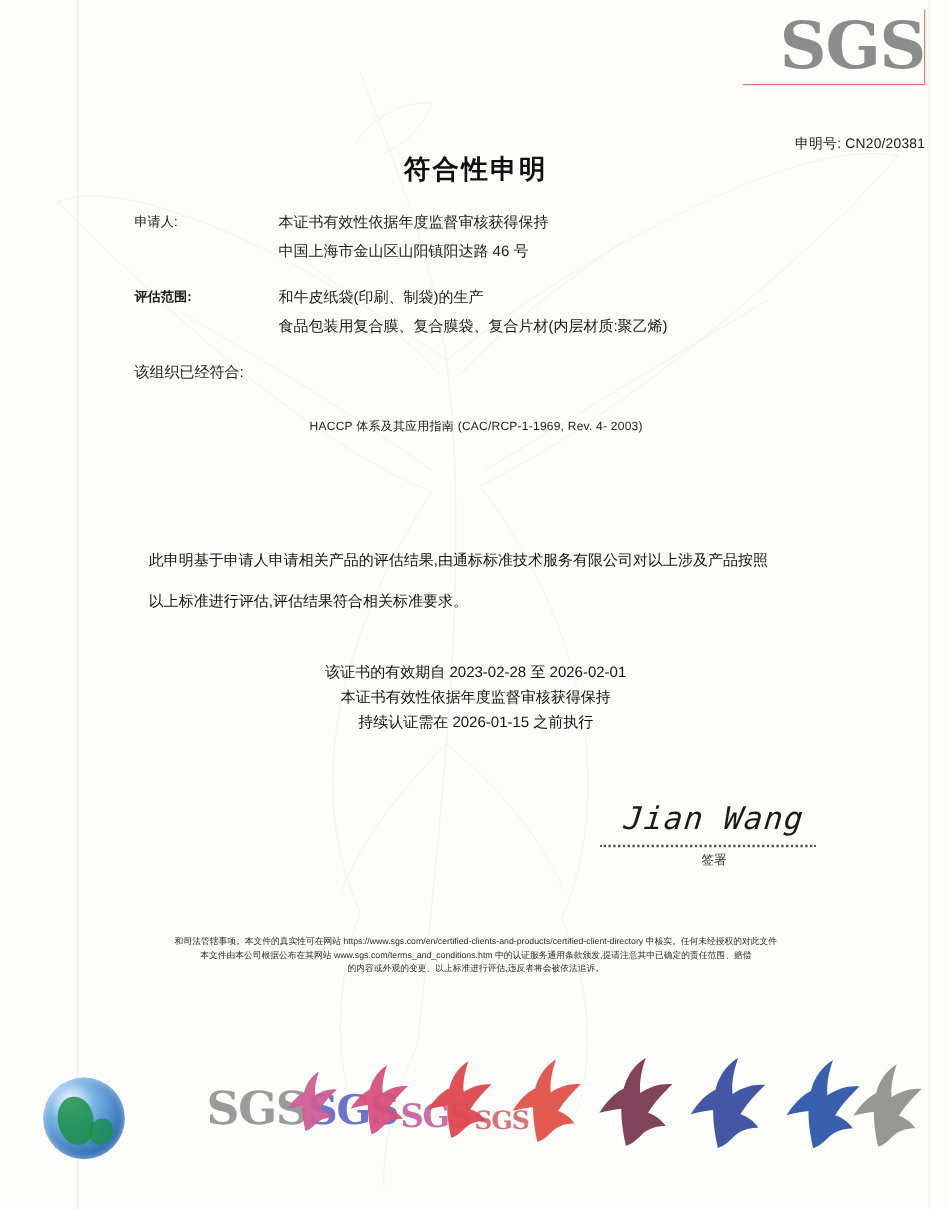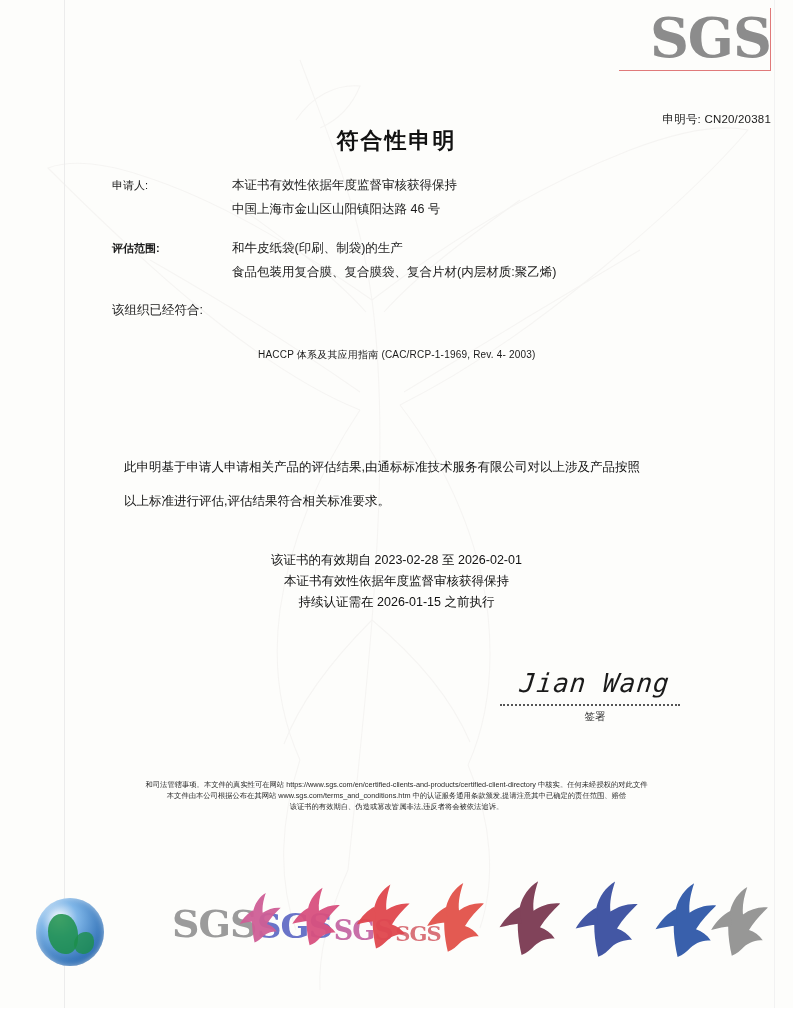--- a/index.html
+++ b/index.html
@@ -336,21 +336,21 @@
 
   <div class="signature">
     <div class="signature-script">Jian Wang</div>
     <div class="signature-rule"></div>
     <div class="signature-caption">签署</div>
   </div>
 
   <div class="fineprint">
     <div>和司法管辖事项。本文件的真实性可在网站 https://www.sgs.com/en/certified-clients-and-products/certified-client-directory 中核实。任何未经授权的对此文件</div>
     <div>本文件由本公司根据公布在其网站 www.sgs.com/terms_and_conditions.htm 中的认证服务通用条款颁发,提请注意其中已确定的责任范围、赔偿</div>
-    <div>该证书的有效期自、伪造或篡改皆属非法,违反者将会被依法追诉。</div>
+    <div>的内容或外观的变更、以上标准进行评估,违反者将会被依法追诉。</div>
   </div>
 
   <div class="bottom-band">
 
     <div class="globe"></div>
 
     <div class="sgs-row">
       <span class="sgs-w1">SGS</span>
       <span class="sgs-w2">SGS</span>
       <span class="sgs-w3">SGS</span>

